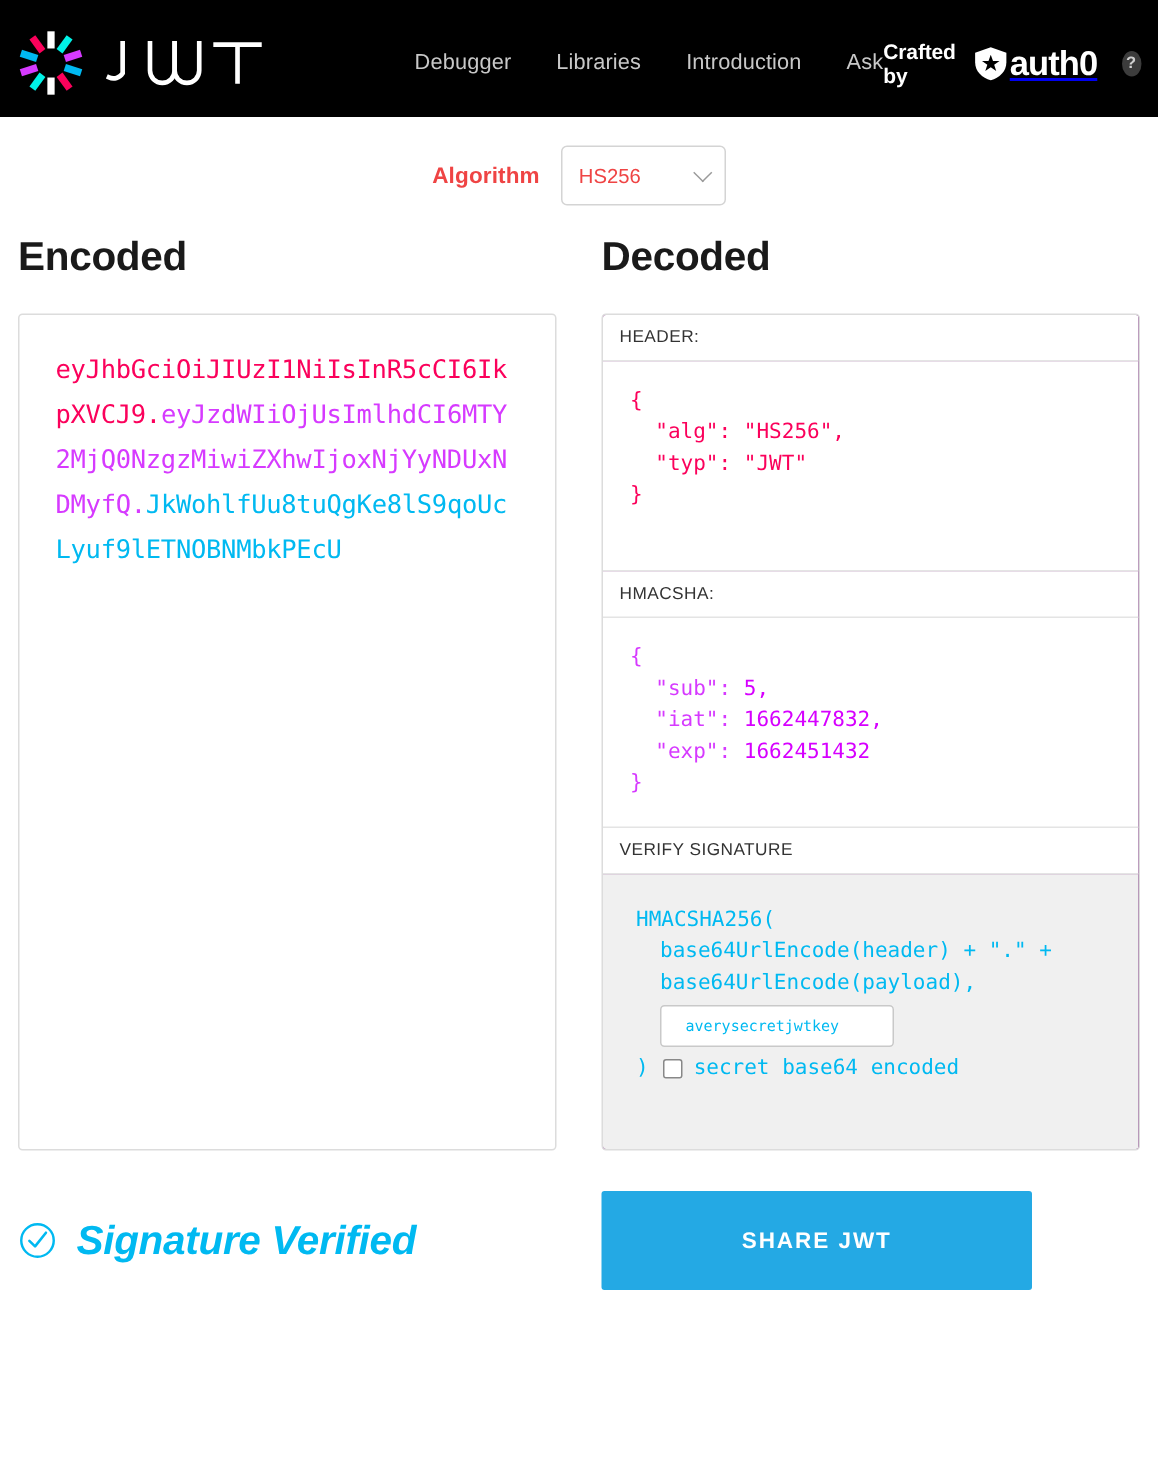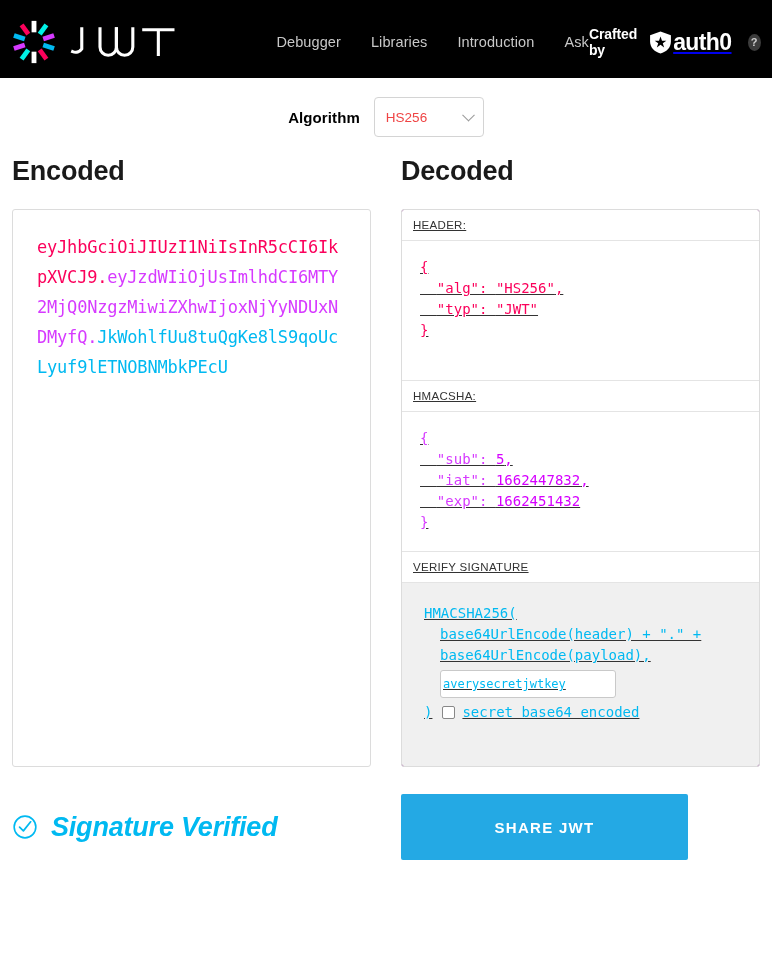--- a/index.html
+++ b/index.html
@@ -63,21 +63,21 @@
   }
 
   
   .algo-row {
     height: 78px;
     display: flex;
     align-items: center;
     justify-content: center;
     gap: 14px;
   }
-  .algo-label { font-size: 15px; font-weight: bold; color: #000000; letter-spacing: .1px; }
+  .algo-label { font-size: 15px; font-weight: bold; color: #ef4444; letter-spacing: .1px; }
   .algo-select {
     width: 110px; height: 40px;
     border: 1px solid #d4d4d4;
     border-radius: 4px;
     background: #fff;
     display: flex; align-items: center;
     padding: 0 11px;
     font-size: 13.5px; color: #ef4444;
     cursor: pointer;
     position: relative;
@@ -131,21 +131,20 @@
 
   
   .decoded-box {
     border: 1px solid #dcdcdc;
     border-radius: 3px;
     overflow: hidden;
     background: #701a75;
     height: 558px;
     display: flex;
     flex-direction: column;
-    text-decoration: underline;
   }
   .panel-label {
     font-size: 11.5px;
     color: #333;
     letter-spacing: .3px;
     padding: 9px 11px;
     border-bottom: 1px solid #e4e4e4;
     background: #fff;
     flex: none;
   }
@@ -171,29 +170,29 @@
   }
   .punct-h { color: #fb015b; }
   .punct-p { color: #d63aff; }
   .num-p { color: #d600ff; }
 
   .vline { white-space: pre; display: block; }
   .vindent { padding-left: 16px; }
   .secret-input {
     display: block;
     margin: 4px 0 4px 16px;
-    width: 176px;
+    width: 156px;
     height: 28px;
     border: 1px solid #c9c9c9;
     border-radius: 3px;
     background: #fff;
     color: #00b9f1;
     font-family: "DejaVu Sans Mono", monospace;
-    font-size: 12px;
-    padding: 0 2px;
+    font-size: 10px;
+    padding: 0 16px;
     outline: none;
   }
   .b64-row { display: flex; align-items: center; gap: 7px; }
   .b64-check {
     width: 13px; height: 13px;
     border: 1px solid #888;
     border-radius: 2px;
     background: #fff;
     flex: none;
     cursor: pointer;

